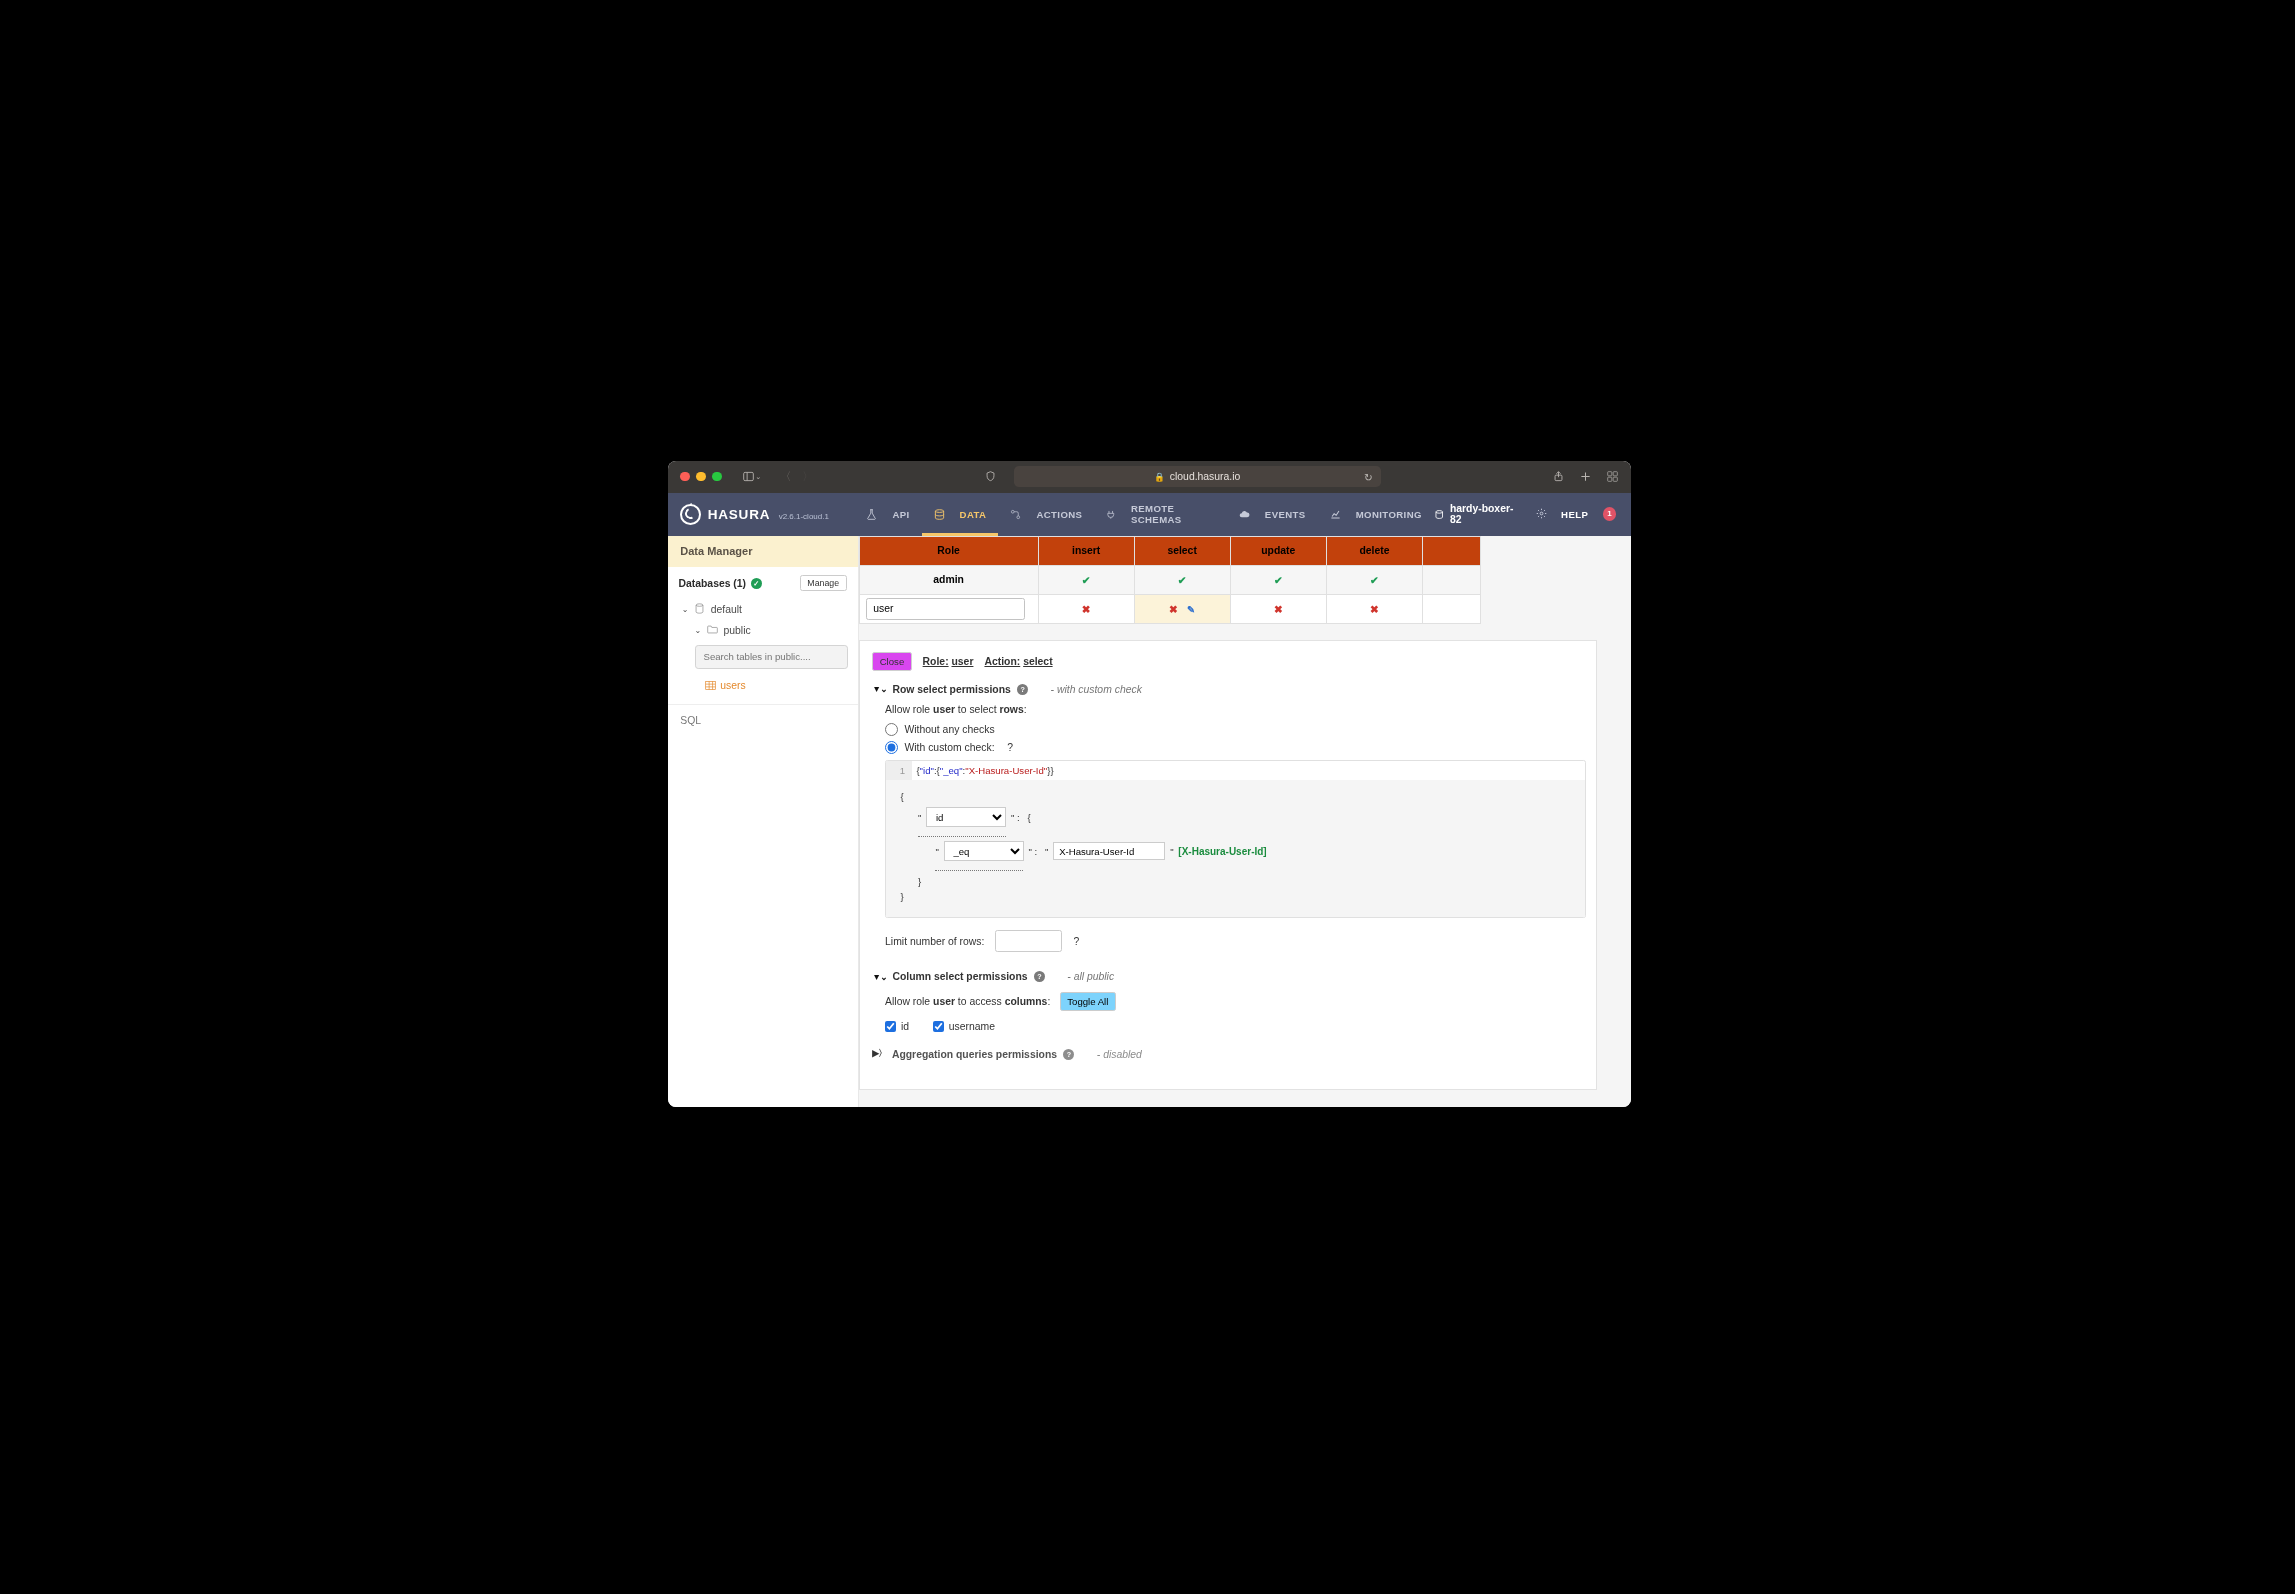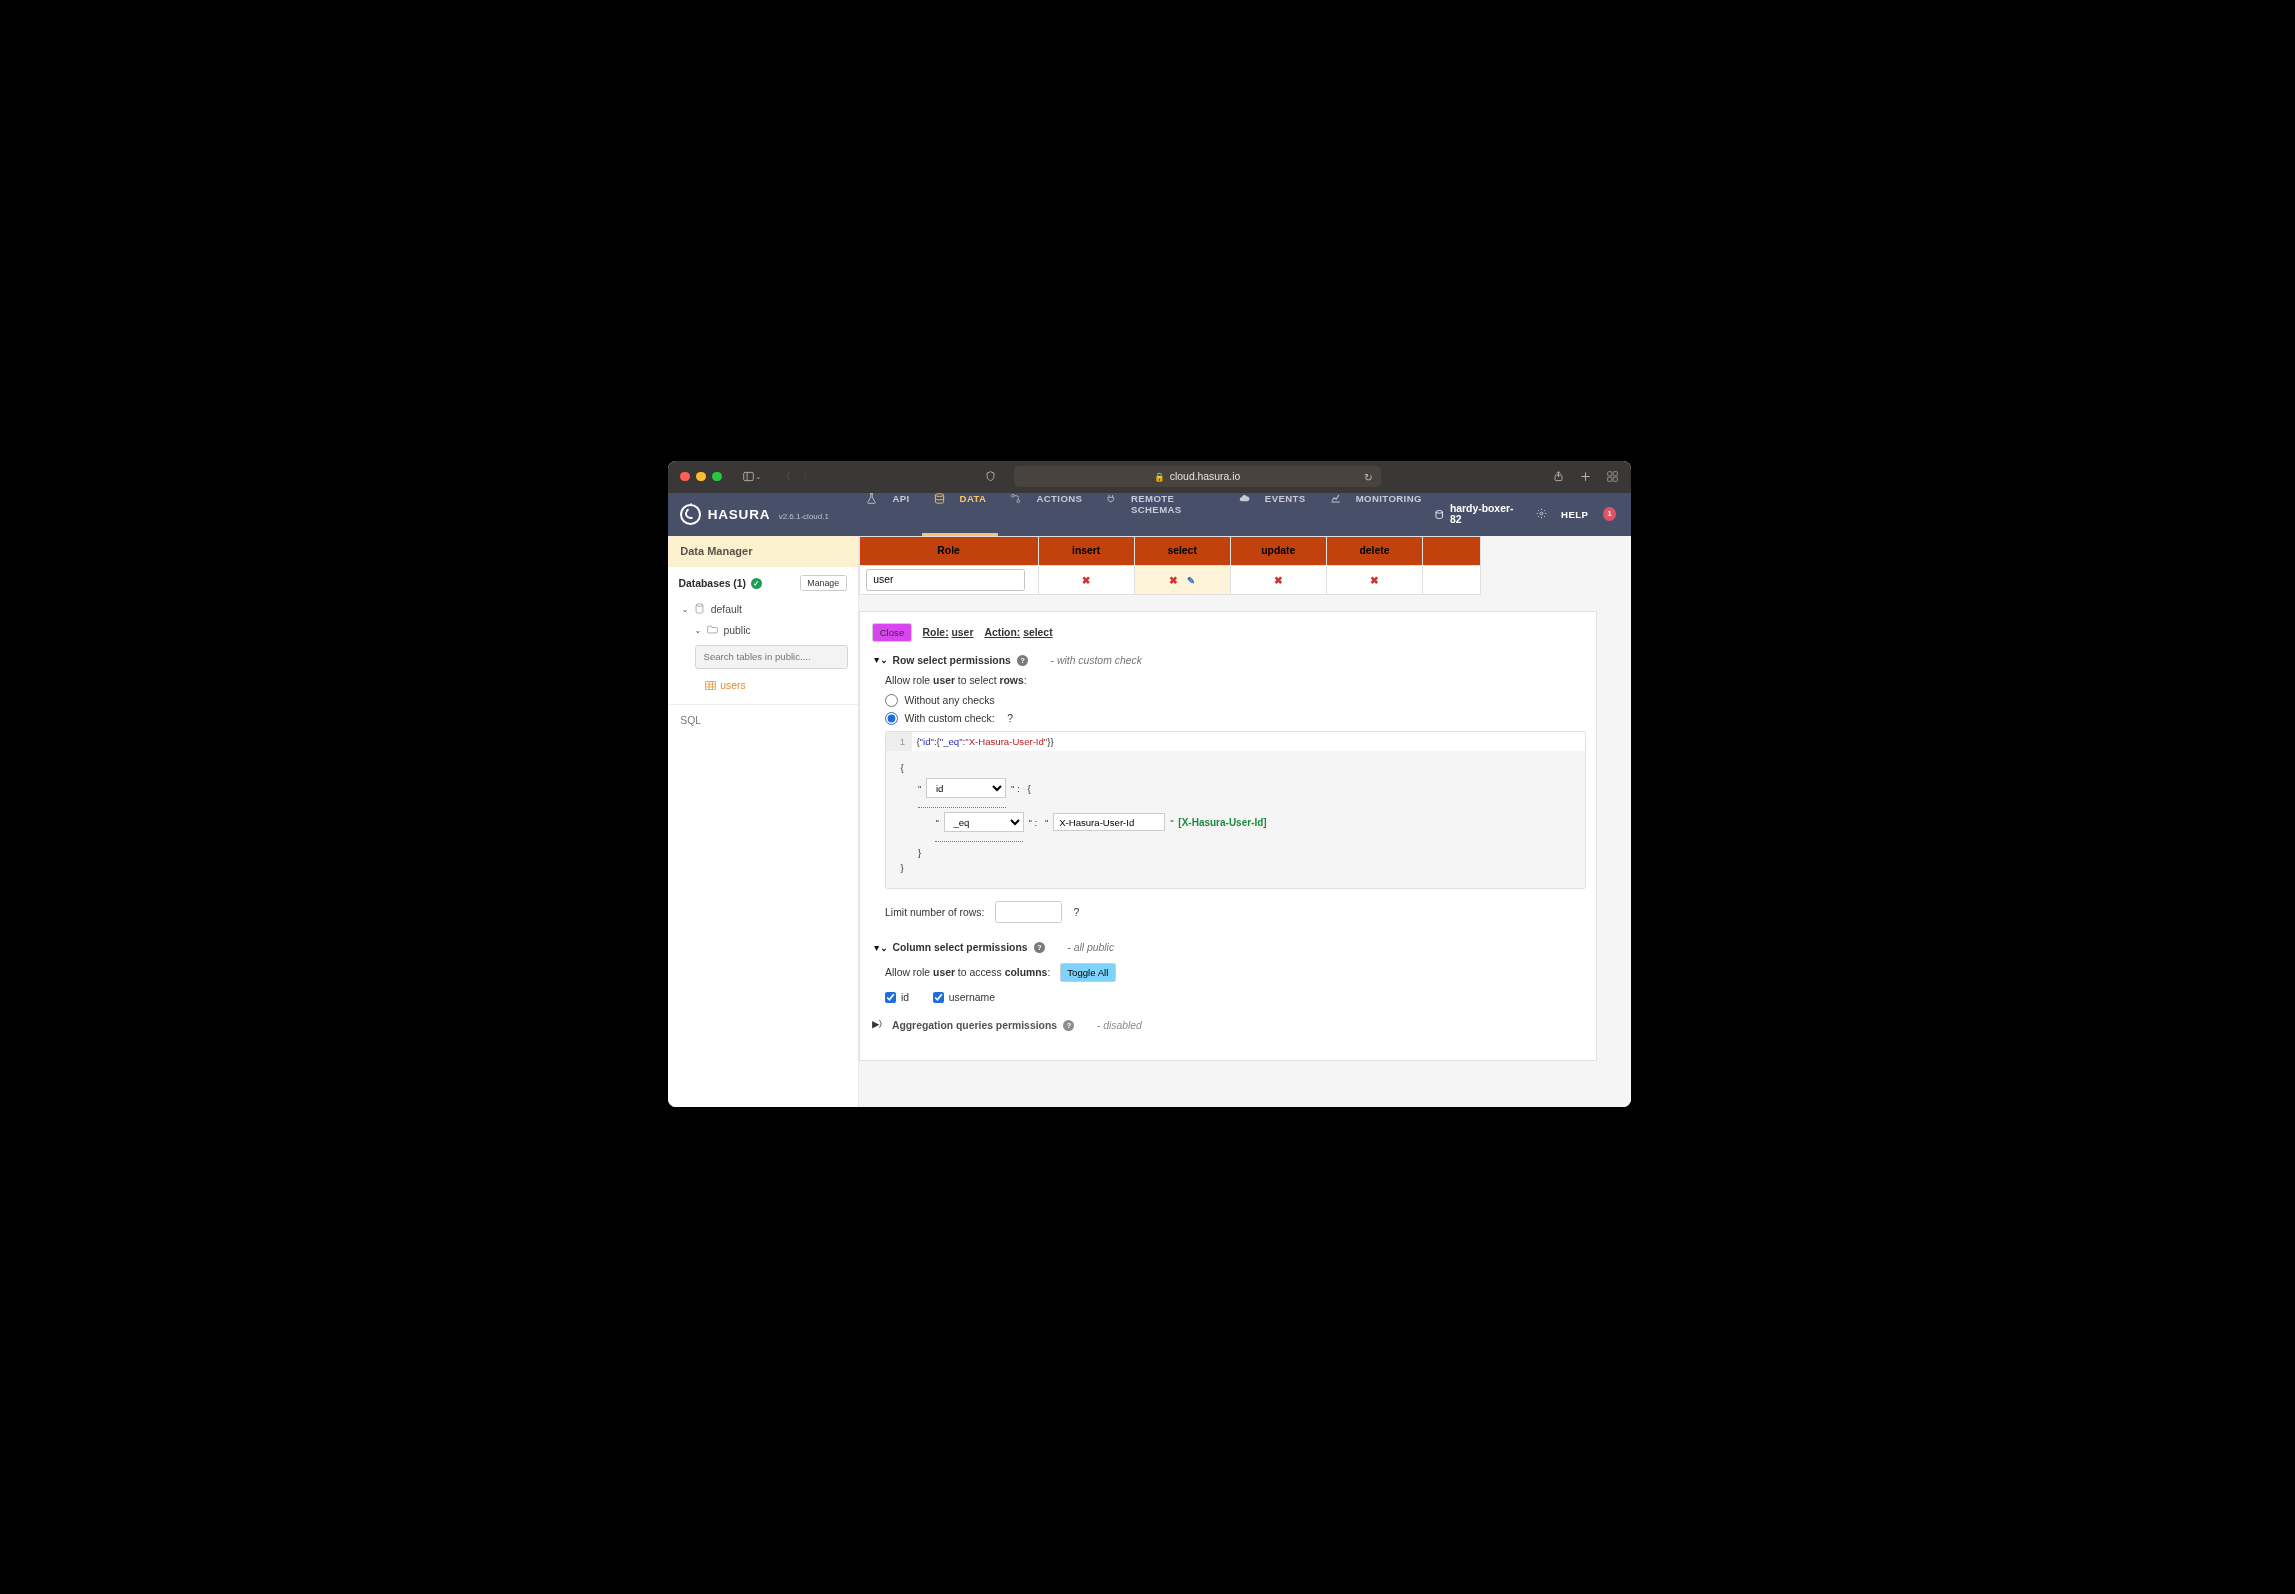--- a/index.html
+++ b/index.html
@@ -25,21 +25,21 @@
 
   
   .hasura-nav { height: 43px; background: #484f69; display: flex; align-items: center; color: #e7eaf3; flex-shrink: 0; }
   .brand { display: flex; align-items: center; gap: 6.4px; padding: 0 12.8px; width: 191px; }
   .brand-logo { width: 21px; height: 21px; border: 2px solid #fff; border-radius: 50%; position: relative; }
   .brand-logo::after { content: ""; position: absolute; top: -2.4px; left: 50%; width: 0.8px; height: 3.2px; background: #fff; transform: translateX(-50%); }
   .brand-logo .arc { position: absolute; left: 2.4px; top: 2.4px; width: 11px; height: 11px; border: 2px solid #fff; border-left-color: transparent; border-bottom-color: transparent; border-radius: 50%; transform: rotate(200deg); }
   .brand-name { font-weight: 800; font-size: 13.5px; letter-spacing: 0.8px; color: #fff; }
   .brand-ver { font-size: 8px; color: #b9c0d4; margin-left: 2px; margin-top: 4.8px; }
   .tabs { display: flex; height: 100%; }
-  .tab { display: flex; gap: 15px; padding: 0 12px; font-size: 9.6px; font-weight: 700; letter-spacing: 0.4px; color: #c6cad8; position: relative; }
+  .tab { display: flex; align-items: center; gap: 15px; padding: 0 12px; font-size: 9.6px; font-weight: 700; letter-spacing: 0.4px; color: #c6cad8; position: relative; }
   .tab.active { color: #f6c76a; }
   .tab.active::after { content: ""; position: absolute; bottom: 0; left: 0; right: 0; height: 2.4px; background: #f6c76a; }
   .nav-right { margin-left: auto; display: flex; align-items: center; gap: 14.3px; padding-right: 14.3px; }
   .proj { display: flex; align-items: center; gap: 5.6px; font-size: 10.4px; font-weight: 600; color: #fff; }
   .gear { color: #cbd0e0; font-size: 11px; }
   .help { font-size: 9.6px; letter-spacing: 0.4px; font-weight: 700; color: #fff; }
   .bell { width: 14.3px; height: 14.3px; background: #e05367; border-radius: 50%; color: #fff; font-size: 8px; display: flex; align-items: center; justify-content: center; font-weight: 700; }
 
   
   .body { flex: 1; display: flex; min-height: 0; }
@@ -299,20 +299,28 @@
           <tr>
             <th class="rolecol">Role</th>
             <th class="actioncol">insert</th>
             <th class="actioncol">select</th>
             <th class="actioncol">update</th>
             <th class="actioncol">delete</th>
             <th class="lastcol"></th>
           </tr>
         </thead>
         <tbody>
+          <tr class="admin">
+            <td>admin</td>
+            <td><span class="check">✔</span></td>
+            <td><span class="check">✔</span></td>
+            <td><span class="check">✔</span></td>
+            <td><span class="check">✔</span></td>
+            <td></td>
+          </tr>
           <tr>
             <td style="text-align:left">
               <input class="role-input" value="user" style="">
             </td>
             <td><span class="cross">✖</span></td>
             <td class="sel">
               <span class="cross">✖</span>
               <span class="edit">✎</span>
             </td>
             <td><span class="cross">✖</span></td>

